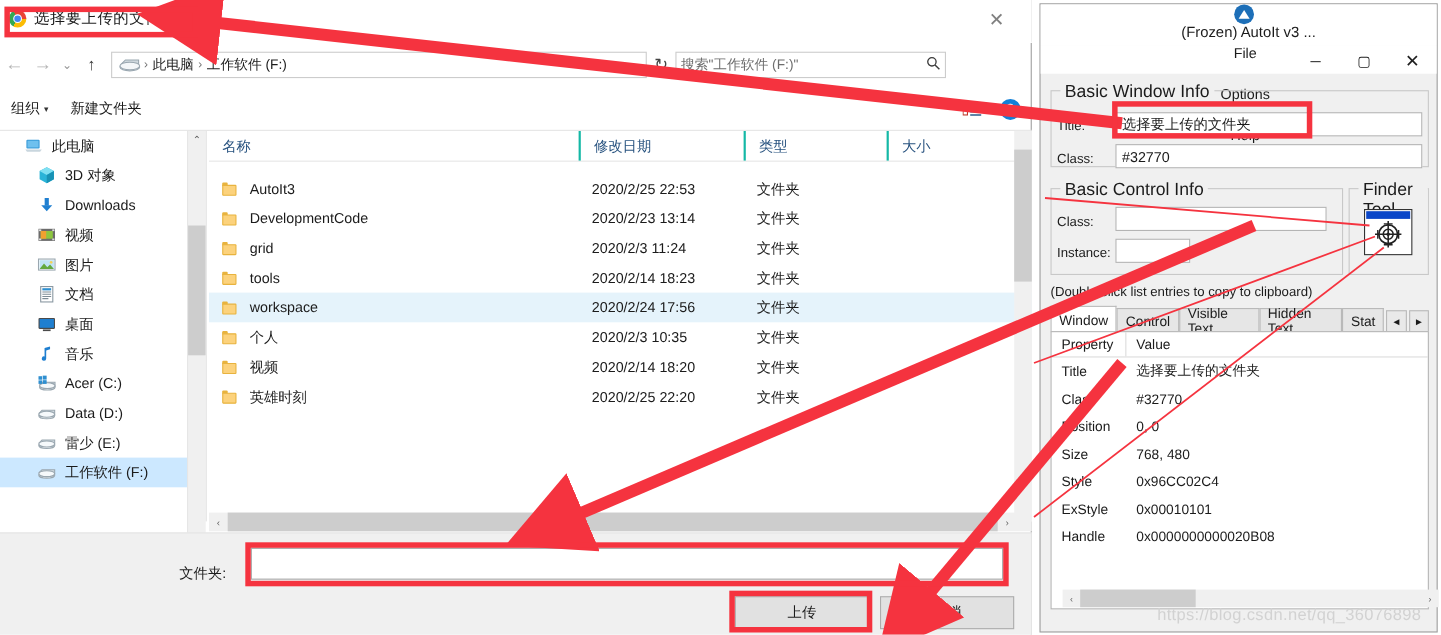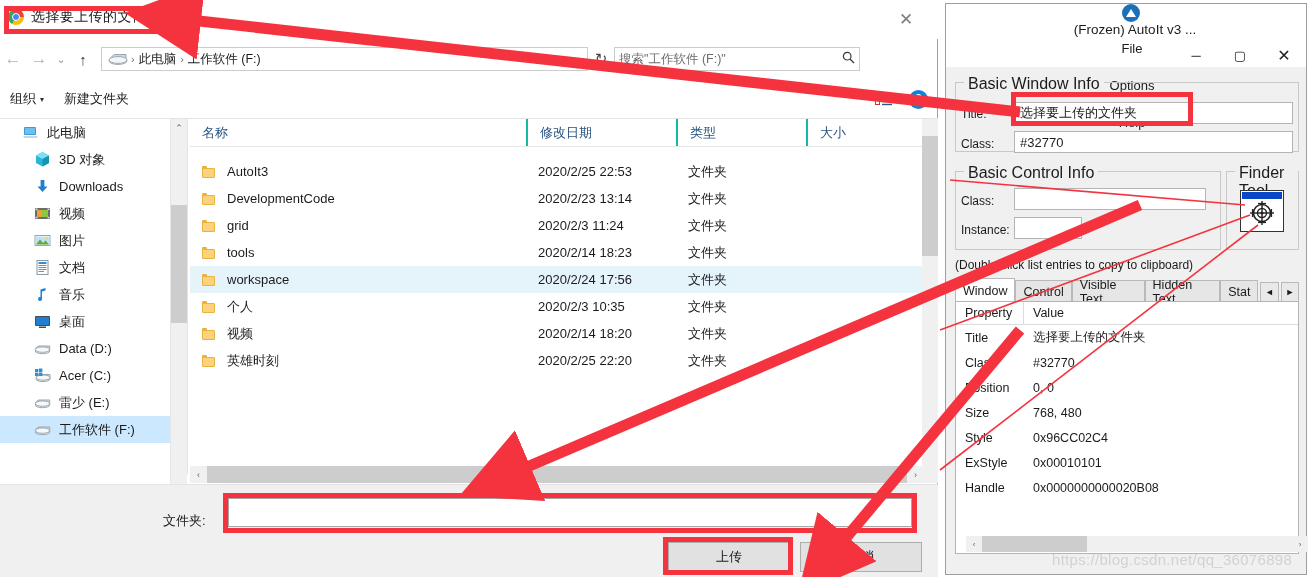--- a/index.html
+++ b/index.html
@@ -280,51 +280,51 @@
             <rect x="4.5" y="3" width="8" height="2" fill="#2f8fd0"></rect>
             <line x1="4.5" y1="6.5" x2="12.5" y2="6.5" stroke="#7d8c96"></line>
             <line x1="4.5" y1="8.5" x2="12.5" y2="8.5" stroke="#7d8c96"></line>
             <line x1="4.5" y1="10.5" x2="12.5" y2="10.5" stroke="#7d8c96"></line>
             <line x1="4.5" y1="12.5" x2="10" y2="12.5" stroke="#7d8c96"></line>
           </svg></span>
         <span>文档</span>
       </div>
       <div class="tree-item lvl2">
         <span class="tree-ico"><svg width="17" height="17" viewBox="0 0 17 17">
-            <path d="M11.5 2 L6.5 3.4 V11 a2 2 0 1 0 1.5 1.9 V5.6 l3.5-1 Z" fill="#1f7fd0"></path>
-          </svg></span>
-        <span>音乐</span>
-      </div>
-      <div class="tree-item lvl2">
-        <span class="tree-ico"><svg width="17" height="17" viewBox="0 0 17 17">
             <rect x="1" y="3" width="15" height="10" rx="1" fill="#4a4a4a"></rect>
             <rect x="2" y="4" width="13" height="8" fill="#1f7fd0"></rect>
             <rect x="5" y="13.5" width="7" height="1.5" fill="#4a4a4a"></rect>
           </svg></span>
         <span>桌面</span>
       </div>
       <div class="tree-item lvl2">
         <span class="tree-ico"><svg width="17" height="17" viewBox="0 0 17 17">
-            <ellipse cx="8.5" cy="11" rx="7.2" ry="2.7" fill="#eef2f5" stroke="#9aa7b0"></ellipse>
-            <path d="M1.3 9 L4.2 6 H15.7 V11" fill="#d3dce2" stroke="#9aa7b0"></path>
-            <ellipse cx="8.5" cy="9.6" rx="7.2" ry="2.7" fill="#f6f9fb" stroke="#9aa7b0"></ellipse>
-          </svg></span>
-        <span>Data (D:)</span>
+            <path d="M11.5 2 L6.5 3.4 V11 a2 2 0 1 0 1.5 1.9 V5.6 l3.5-1 Z" fill="#1f7fd0"></path>
+          </svg></span>
+        <span>音乐</span>
       </div>
       <div class="tree-item lvl2">
         <span class="tree-ico"><svg width="17" height="17" viewBox="0 0 17 17">
             <ellipse cx="9" cy="12" rx="7" ry="2.6" fill="#eef2f5" stroke="#9aa7b0"></ellipse>
             <path d="M2 10 L4.5 7.5 H16 V12" fill="#d3dce2" stroke="#9aa7b0"></path>
             <ellipse cx="9" cy="10.6" rx="7" ry="2.6" fill="#f5f8fa" stroke="#9aa7b0"></ellipse>
             <rect x="1" y="2" width="3.2" height="3.2" fill="#2f8fd0"></rect>
             <rect x="4.8" y="1.5" width="3.6" height="3.6" fill="#2f8fd0"></rect>
             <rect x="1" y="5.8" width="3.2" height="3.2" fill="#2f8fd0"></rect>
             <rect x="4.8" y="5.6" width="3.6" height="3.4" fill="#2f8fd0"></rect>
           </svg></span>
         <span>Acer (C:)</span>
+      </div>
+      <div class="tree-item lvl2">
+        <span class="tree-ico"><svg width="17" height="17" viewBox="0 0 17 17">
+            <ellipse cx="8.5" cy="11" rx="7.2" ry="2.7" fill="#eef2f5" stroke="#9aa7b0"></ellipse>
+            <path d="M1.3 9 L4.2 6 H15.7 V11" fill="#d3dce2" stroke="#9aa7b0"></path>
+            <ellipse cx="8.5" cy="9.6" rx="7.2" ry="2.7" fill="#f6f9fb" stroke="#9aa7b0"></ellipse>
+          </svg></span>
+        <span>Data (D:)</span>
       </div>
       <div class="tree-item lvl2">
         <span class="tree-ico"><svg width="17" height="17" viewBox="0 0 17 17">
             <ellipse cx="8.5" cy="11" rx="7.2" ry="2.7" fill="#eef2f5" stroke="#9aa7b0"></ellipse>
             <path d="M1.3 9 L4.2 6 H15.7 V11" fill="#d3dce2" stroke="#9aa7b0"></path>
             <ellipse cx="8.5" cy="9.6" rx="7.2" ry="2.7" fill="#f6f9fb" stroke="#9aa7b0"></ellipse>
           </svg></span>
         <span>雷少 (E:)</span>
       </div>
       <div class="tree-item lvl2 sel">

